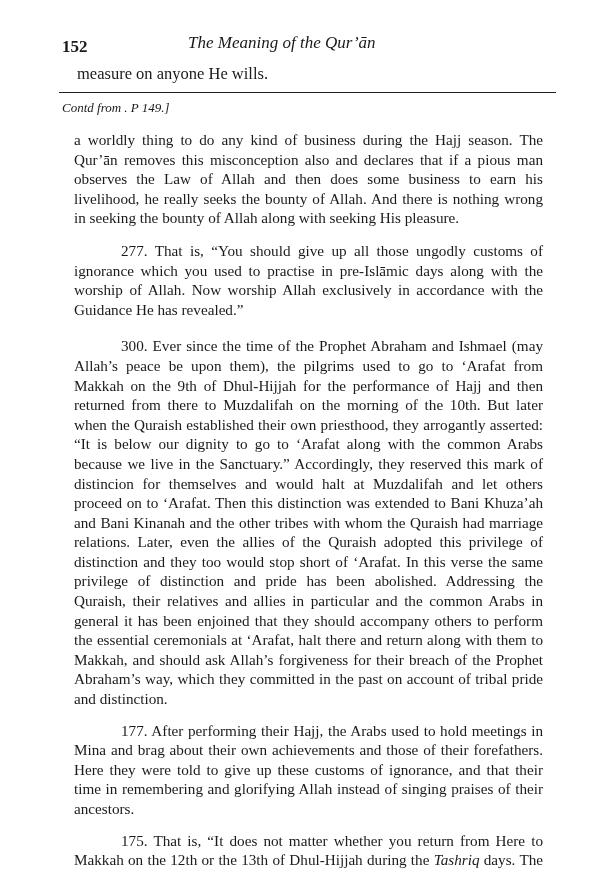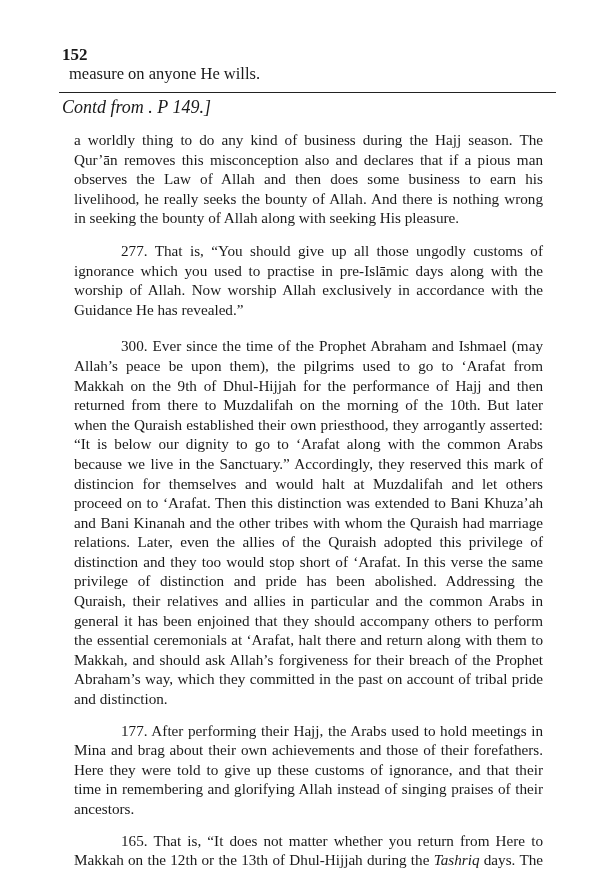--- a/index.html
+++ b/index.html
@@ -25,56 +25,56 @@
       position: absolute;
       top: 33px;
       left: 0;
       width: 493px;
       height: 22px;
       font-size: 17px;
     }
     .page-number {
       position: absolute;
       left: 0;
-      top: 12px;
+      top: 4px;
       font-weight: bold;
       font-size: 17px;
     }
     .book-title {
       position: absolute;
       left: 126px;
       top: 0;
       font-style: italic;
       font-size: 17px;
     }
     .carry-over {
       position: absolute;
       top: 64px;
-      left: 7px;
+      left: 15px;
       font-size: 16.5px;
     }
     .rule {
       position: absolute;
       top: 92px;
       left: -3px;
       width: 497px;
       height: 0;
       border-top: 1.4px solid #222;
     }
     .footnotes {
       position: absolute;
       top: 98px;
       left: 0;
       width: 493px;
       font-size: 15.2px;
       line-height: 19.6px;
     }
     .contd {
       font-style: italic;
-      font-size: 18px;
+      font-size: 13px;
       margin: 0 0 6px 0;
       height: 20px;
     }
     .para {
       margin: 12px;
       text-align: justify;
       text-align-last: left;
     }
     .para.indent {
       text-indent: 47px;
@@ -85,20 +85,21 @@
     .gap-222 { margin-top: 9px; }
     em { }
   </style>
 </head>
 <body>
 
 <div class="page">
 
   <div class="running-head">
     <span class="page-number">152</span>
+    <span class="book-title">The Meaning of the Qur’ān</span>
   </div>
 
   <div class="carry-over">measure on anyone He wills.</div>
 
   <div class="rule"></div>
 
   <div class="footnotes">
     <div class="contd">Contd from . P 149.]</div>
 
     <p class="para">
@@ -114,18 +115,18 @@
       <span>300.</span>
       <span>Ever since the time of the Prophet Abraham and Ishmael (may Allah’s peace be upon them), the pilgrims used to go to ‘Arafat from Makkah on the 9th of Dhul-Hijjah for the performance of Hajj and then returned from there to Muzdalifah on the morning of the 10th. But later when the Quraish established their own priesthood, they arrogantly asserted: “It is below our dignity to go to ‘Arafat along with the common Arabs because we live in the Sanctuary.” Accordingly, they reserved this mark of distincion for themselves and would halt at Muzdalifah and let others proceed on to ‘Arafat. Then this distinction was extended to Bani Khuza’ah and Bani Kinanah and the other tribes with whom the Quraish had marriage relations. Later, even the allies of the Quraish adopted this privilege of distinction and they too would stop short of ‘Arafat. In this verse the same privilege of distinction and pride has been abolished. Addressing the Quraish, their relatives and allies in particular and the common Arabs in general it has been enjoined that they should accompany others to perform the essential ceremonials at ‘Arafat, halt there and return along with them to Makkah, and should ask Allah’s forgiveness for their breach of the Prophet Abraham’s way, which they committed in the past on account of tribal pride and distinction.</span>
     </p>
 
     <p class="para indent gap-221">
       <span>177.</span>
       <span>After performing their Hajj, the Arabs used to hold meetings in Mina and brag about their own achievements and those of their forefathers. Here they were told to give up these customs of ignorance, and that their time in remembering and glorifying Allah instead of singing praises of their ancestors.</span>
     </p>
 
     <p class="para indent gap-222">
-      <span>165.</span>
+      <span>175.</span>
       <span>That is, “It does not matter whether you return from Here to Makkah on the 12th or the 13th of Dhul-Hijjah during the </span><em>Tashriq</em><span> days. The real thing that matters is not the number of days you stayed at Mina but whether you spent those days in establishing your relation with Allah during those days or in merry making.”</span>
     </p>
   </div>
 
 </div>
 
 </body></html>

